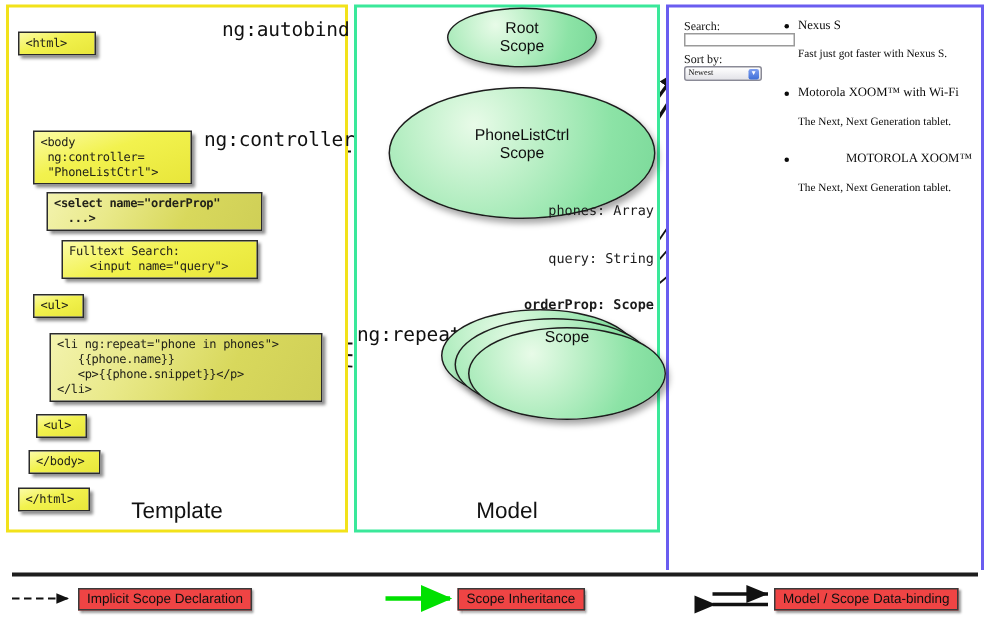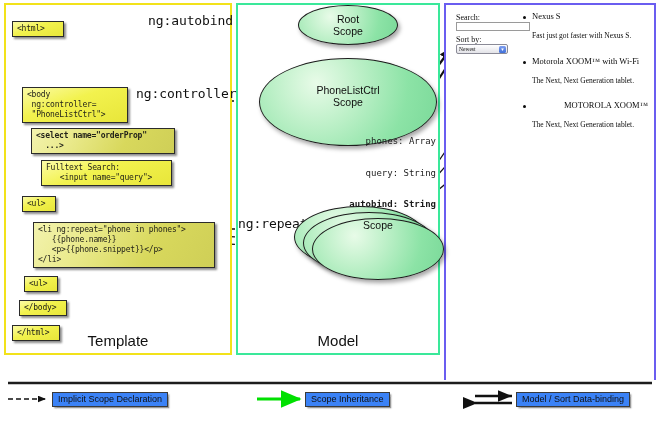--- a/index.html
+++ b/index.html
@@ -166,21 +166,21 @@
   #legend {
     position: absolute;
     left: 0; top: 380px;
     width: 660px; height: 41px;
     background: #ffffff;
   }
   .legend-box {
     position: absolute;
     box-sizing: border-box;
     border: 1px solid #3a3a3a;
-    background: #3b82f6;
+    background: #ef4444;
     box-shadow: 1.5px 1.5px 1.5px rgba(0,0,0,0.4);
     font-family: "Liberation Sans", sans-serif;
     font-size: 9px;
     color: #101010;
     line-height: 13px;
     padding: 0 5px;
     white-space: nowrap;
     height: 15px;
   }
 </style>
@@ -271,21 +271,21 @@
       <div class="ell-title" style="margin-top:7px;">Root</div>
       <div class="ell-title">Scope</div>
     </div>
 
     <div class="ellipse" style="left:259px; top:58px; width:178px; height:88px;">
       <div class="ell-title" style="margin-top:25px;">PhoneListCtrl</div>
       <div class="ell-title">Scope</div>
       <div class="ell-props" style="margin-top:7px; text-align:right; padding-left:28px;">
         <div>phones: Array</div>
         <div>query: String</div>
-        <div style="font-weight:bold;">autobind: String</div>
+        <div style="font-weight:bold;">orderProp: Scope</div>
       </div>
     </div>
 
     <div class="ellipse" style="left:294px; top:206px; width:132px; height:62px;"></div>
     <div class="ellipse" style="left:303px; top:212px; width:132px; height:62px;"></div>
     <div class="ellipse" style="left:312px; top:218px; width:132px; height:62px;">
       <div class="ell-title">Scope</div>
     </div>
 
     <div class="view-label" style="left:456px; top:13px;">Search:</div>
@@ -326,16 +326,16 @@
       </defs>
       <line x1="8" y1="3" x2="652" y2="3" stroke="#1d1d1d" stroke-width="2.6"></line>
       <line x1="8" y1="19" x2="46" y2="19" stroke="#111" stroke-width="1.4" stroke-dasharray="5,3" marker-end="url(#lgArrowBlack)"></line>
       <line x1="257" y1="19" x2="300" y2="19" stroke="#00e000" stroke-width="3" marker-end="url(#lgArrowGreen)"></line>
       <line x1="475" y1="16" x2="512" y2="16" stroke="#111" stroke-width="2.4" marker-end="url(#lgArrowBlack)"></line>
       <line x1="512" y1="23" x2="475" y2="23" stroke="#111" stroke-width="2.4" marker-end="url(#lgArrowBlackStart)"></line>
     </svg>
 
     <div class="legend-box" style="left:52px; top:12px;">Implicit Scope Declaration</div>
     <div class="legend-box" style="left:305px; top:12px;">Scope Inheritance</div>
-    <div class="legend-box" style="left:516px; top:12px;">Model / Sort Data-binding</div>
+    <div class="legend-box" style="left:516px; top:12px;">Model / Scope Data-binding</div>
   </div>
 
 </div>
 
 </body></html>

